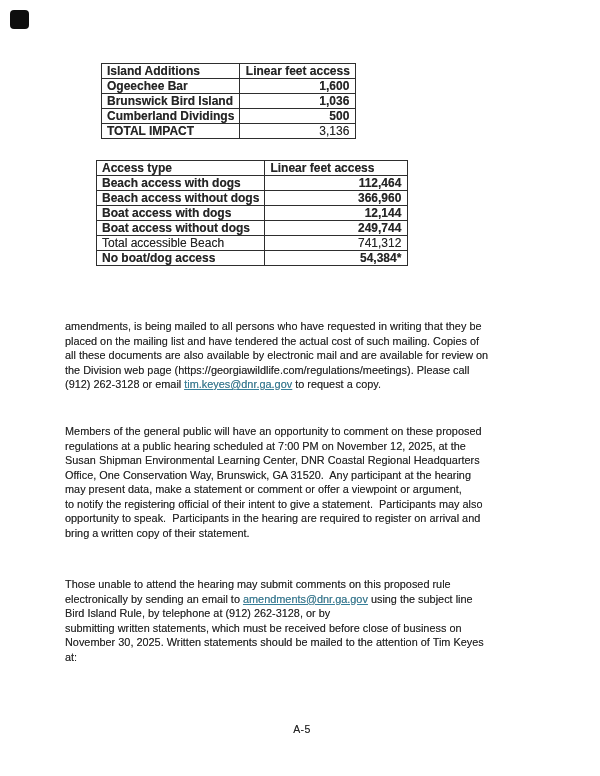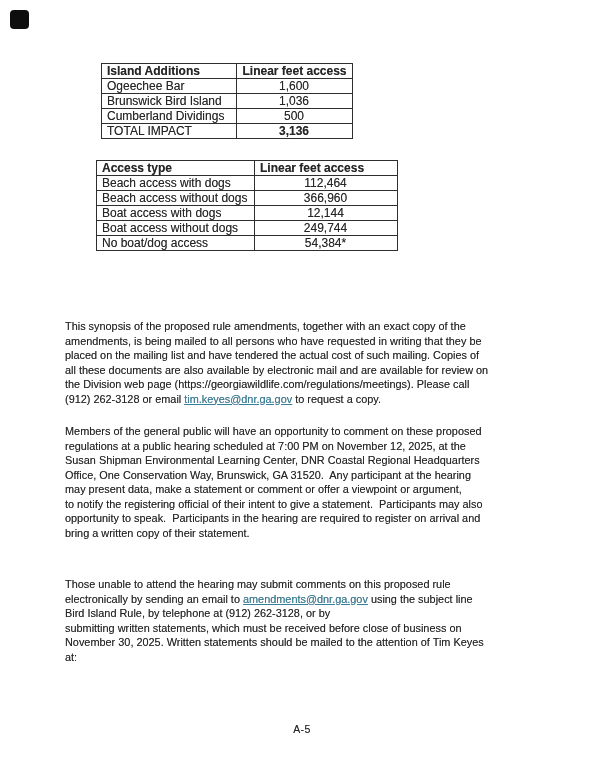--- a/index.html
+++ b/index.html
@@ -7,23 +7,23 @@
     position:relative;width:600px;height:776px;background:#ffffff;overflow:hidden;
     font-family:"Liberation Sans",sans-serif;color:var(--text,#262626);
     text-shadow:0 0 .5px rgba(45,45,45,.55);
   }
   .scan-mark{position:absolute;left:10px;top:10px;width:19px;height:19px;
     background:var(--scan-mark,#0e0e0e);border-radius:4px;}
   .tbl{position:absolute;border-collapse:collapse;font-size:12px;table-layout:fixed;}
   .tbl th,.tbl td{border:1.5px solid var(--table-border,#2e2e2e);padding:0 5px;height:14px;
     line-height:13px;white-space:nowrap;overflow:visible;}
   .tbl th{font-weight:bold;text-align:left;}
-  .tbl td{font-weight:normal;text-align:left;}
-  .tbl td.val{text-align:center;padding-right:6px;}
-  .tbl .b{font-weight:bold;}
+  .tbl td{font-weight:bold;text-align:left;}
+  .tbl td.val{text-align:right;padding-right:6px;}
+  .tbl .b{font-weight:normal;}
   .tbl-island{left:101px;top:63px;}
   .tbl-island .lbl{width:124px;margin-left:44px;}
   .tbl-island .val{width:104px;}
   .tbl-island th.val{text-align:center;}
   .tbl-access{left:96px;top:160px;}
   .tbl-access .lbl{width:147px;}
   .tbl-access .val{width:131px;}
   .tbl-access th.val{text-align:left;}
   .footnote{position:absolute;left:119px;top:275px;font-size:12px;line-height:14px;white-space:pre;}
   .para{position:absolute;left:65px;font-size:10.9px;line-height:14.5px;}
@@ -86,29 +86,32 @@
         </tr>
         <tr>
           <td class="lbl">Boat access with dogs</td>
           <td class="val">12,144</td>
         </tr>
         <tr>
           <td class="lbl">Boat access without dogs</td>
           <td class="val">249,744</td>
         </tr>
         <tr>
+          <td class="lbl b">Total accessible Beach</td>
+          <td class="val b">741,312</td>
+        </tr>
+        <tr>
           <td class="lbl">No boat/dog access</td>
           <td class="val">54,384*</td>
         </tr>
       </tbody>
     </table>
 
 
   <div class="para para-1">
-      <div class="line">This synopsis of the proposed rule amendments, together with an exact copy of the</div>
       <div class="line">amendments, is being mailed to all persons who have requested in writing that they be</div>
       <div class="line">placed on the mailing list and have tendered the actual cost of such mailing. Copies of</div>
       <div class="line">all these documents are also available by electronic mail and are available for review on</div>
       <div class="line">the Division web page (https://georgiawildlife.com/regulations/meetings). Please call</div>
       <div class="line">(912) 262-3128 or email <a href="#">tim.keyes@dnr.ga.gov</a> to request a copy.</div>
     </div>
   <div class="para para-2">
       <div class="line">Members of the general public will have an opportunity to comment on these proposed</div>
       <div class="line">regulations at a public hearing scheduled at 7:00 PM on November 12, 2025, at the</div>
       <div class="line">Susan Shipman Environmental Learning Center, DNR Coastal Regional Headquarters</div>

